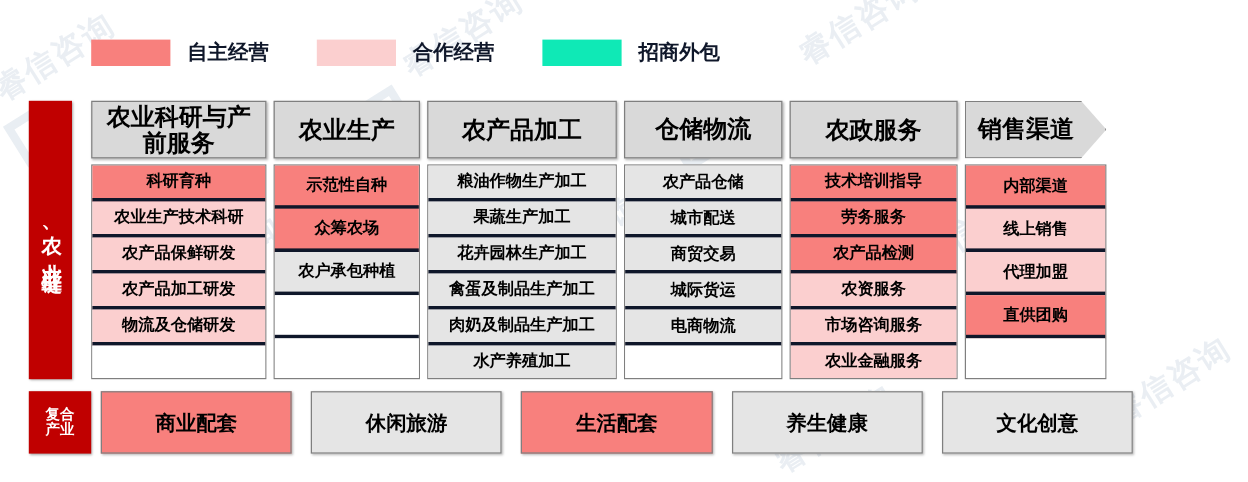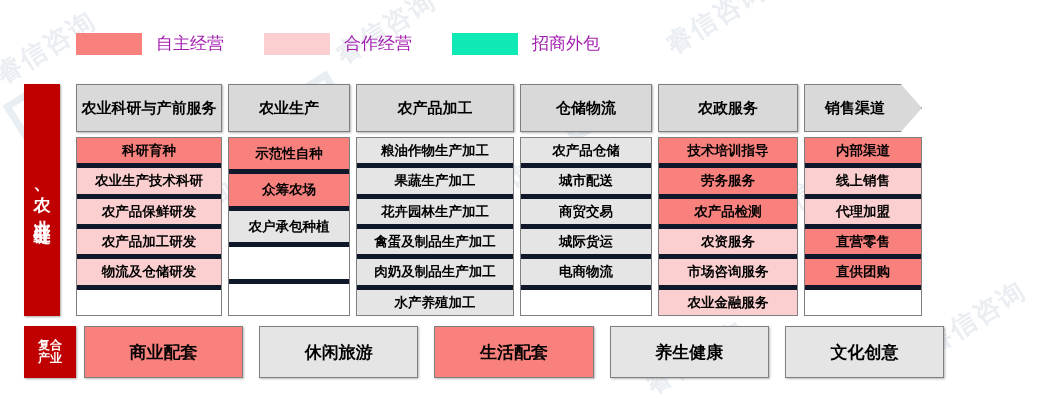--- a/index.html
+++ b/index.html
@@ -29,21 +29,21 @@
     width:26px;height:26px;
     border:7px solid #e9eef3;
     transform:rotate(-32deg);
   }
 
   
   .legend{position:absolute;left:76px;top:32px;display:flex;align-items:center;gap:0;z-index:3;}
   .lg-item{display:flex;align-items:center;}
   .lg-swatch{width:66px;height:22px;display:block;}
   .lg-label{
-    font-size:17px;font-weight:normal;color:#a21caf;
+    font-size:17px;font-weight:bold;color:#0f172a;
     margin-left:14px;margin-right:40px;white-space:nowrap;
   }
 
   
   .chain{position:absolute;left:24px;top:84px;width:920px;height:232px;z-index:2;}
 
   .side-label{
     position:absolute;left:0;top:0;width:36px;height:232px;
     background:#c00000;
     display:flex;align-items:center;justify-content:center;
@@ -63,21 +63,21 @@
   .col-c3{width:132px;font-family:Liberation Serif, serif;}
   .col-c4{width:140px;}
   .col-c5{width:118px;font-family:Liberation Serif, serif;}
 
   .col-head{
     height:48px;
     background:#d9d9d9;
     border:1px solid #7f7f7f;
     display:flex;align-items:center;justify-content:center;
     text-align:center;
-    font-size:15px;font-weight:bold;color:#000;
+    font-size:20px;font-weight:bold;color:#000;
     line-height:1.12;
     box-shadow:1px 1px 2px rgba(0,0,0,.3);
     box-sizing:border-box;
     position:relative;
     padding:0 4px;
   }
   .col-head.arrow{
     clip-path:polygon(0 0, 82% 0, 100% 50%, 82% 100%, 0 100%);
     box-shadow:none;
     padding-right:20px;
@@ -87,21 +87,21 @@
     flex:1;
     border:1px solid #7f7f7f;
     box-sizing:border-box;
     display:flex;flex-direction:column;
     background:#fff;
   }
   .cell{
     flex:1 1 0;
     display:flex;align-items:center;justify-content:center;
     font-size:13.5px;font-weight:bold;color:#000;
-    border-bottom:5px solid #0f172a;
+    border-bottom:3px solid #0f172a;
     box-sizing:border-box;
     text-align:center;
     white-space:nowrap;
     line-height:1;
   }
   .cell:last-child{border-bottom:none;}
   .c-red{background:#f8807d;}
   .c-pink{background:#fbcfcf;}
   .c-green{background:#e5e5e5;}
   .c-empty{background:#ffffff;}
@@ -221,21 +221,20 @@
             <div class="cell c-pink">市场咨询服务</div>
             <div class="cell c-pink">农业金融服务</div>
           </div>
         </div>
         <div class="col col-c5">
           <div class="col-head arrow">销售渠道</div>
           <div class="col-body">
             <div class="cell c-red">内部渠道</div>
             <div class="cell c-pink">线上销售</div>
             <div class="cell c-pink">代理加盟</div>
-            <div class="cell c-red">直营零售</div>
             <div class="cell c-red">直供团购</div>
             <div class="cell c-empty"></div>
           </div>
         </div>
       </div>
   </div>
 
   <div class="bottom">
     <div class="bottom-label">
       <div><span>复合</span><br><span>产业</span></div>

